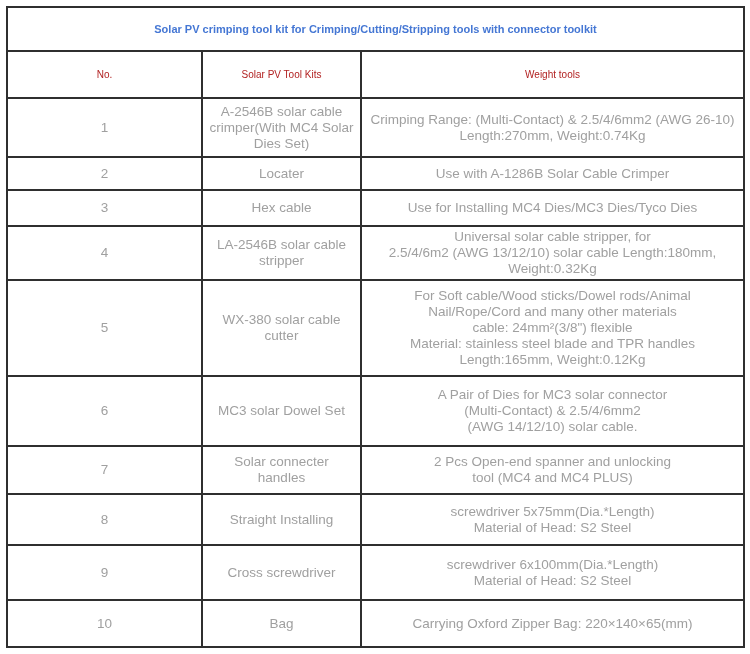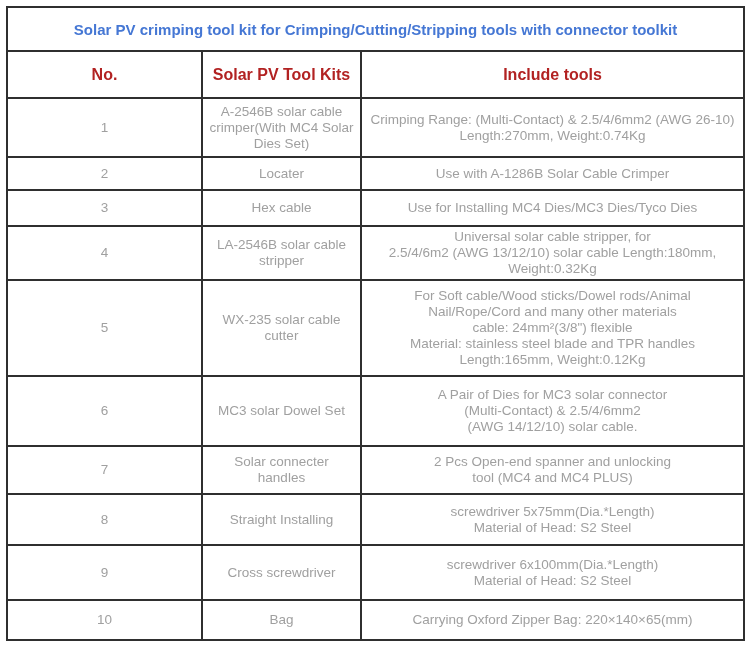--- a/index.html
+++ b/index.html
@@ -25,62 +25,62 @@
     overflow: hidden;
   }
   .col-no { width: 195px; }
   .col-kit { width: 159px; }
   .col-tools { width: 383px; }
 
   tr.title-row { height: 44px; }
   tr.title-row td {
     color: var(--title-color, #4577d4);
     font-weight: bold;
-    font-size: 15px;
+    font-size: 11px;
   }
   tr.header-row { height: 47px; }
   tr.header-row td {
     color: var(--header-color, #b22222);
-    font-weight: bold;
-    font-size: 16px;
+    font-weight: normal;
+    font-size: 10px;
   }
   tr.body-row td {
     color: var(--body-color, #a0a0a0);
     font-size: 13.5px;
     line-height: 16px;
   }
   tr.r0 { height: 59px; }
   tr.r1 { height: 33px; }
   tr.r2 { height: 36px; }
   tr.r3 { height: 53px; }
   tr.r4 { height: 96px; }
   tr.r5 { height: 70px; }
   tr.r6 { height: 48px; }
   tr.r7 { height: 51px; }
   tr.r8 { height: 55px; }
-  tr.r9 { height: 40px; }
+  tr.r9 { height: 47px; }
 </style>
 </head>
 <body>
 
 <div class="page">
   <table class="spec-table">
     <colgroup>
       <col class="col-no">
         <col class="col-kit">
         <col class="col-tools">
     </colgroup>
     <tbody>
       <tr class="title-row">
         <td colspan="3">Solar PV crimping tool kit for Crimping/Cutting/Stripping tools with connector toolkit</td>
       </tr>
       <tr class="header-row">
         <td>No.</td>
         <td>Solar PV Tool Kits</td>
-        <td>Include tools</td>
+        <td>Weight tools</td>
       </tr>
       <tr class="body-row r0">
         <td>1</td>
         <td>A-2546B solar cable
 crimper(With MC4 Solar
 Dies Set)</td>
         <td>Crimping Range: (Multi-Contact) &amp; 2.5/4/6mm2 (AWG 26-10)
 Length:270mm, Weight:0.74Kg</td>
       </tr>
       <tr class="body-row r1">
@@ -96,21 +96,21 @@
       <tr class="body-row r3">
         <td>4</td>
         <td>LA-2546B solar cable
 stripper</td>
         <td>Universal solar cable stripper, for
 2.5/4/6m2 (AWG 13/12/10) solar cable Length:180mm,
 Weight:0.32Kg</td>
       </tr>
       <tr class="body-row r4">
         <td>5</td>
-        <td>WX-235 solar cable
+        <td>WX-380 solar cable
 cutter</td>
         <td>For Soft cable/Wood sticks/Dowel rods/Animal
 Nail/Rope/Cord and many other materials
 cable: 24mm²(3/8") flexible
 Material: stainless steel blade and TPR handles
 Length:165mm, Weight:0.12Kg</td>
       </tr>
       <tr class="body-row r5">
         <td>6</td>
         <td>MC3 solar Dowel Set</td>

